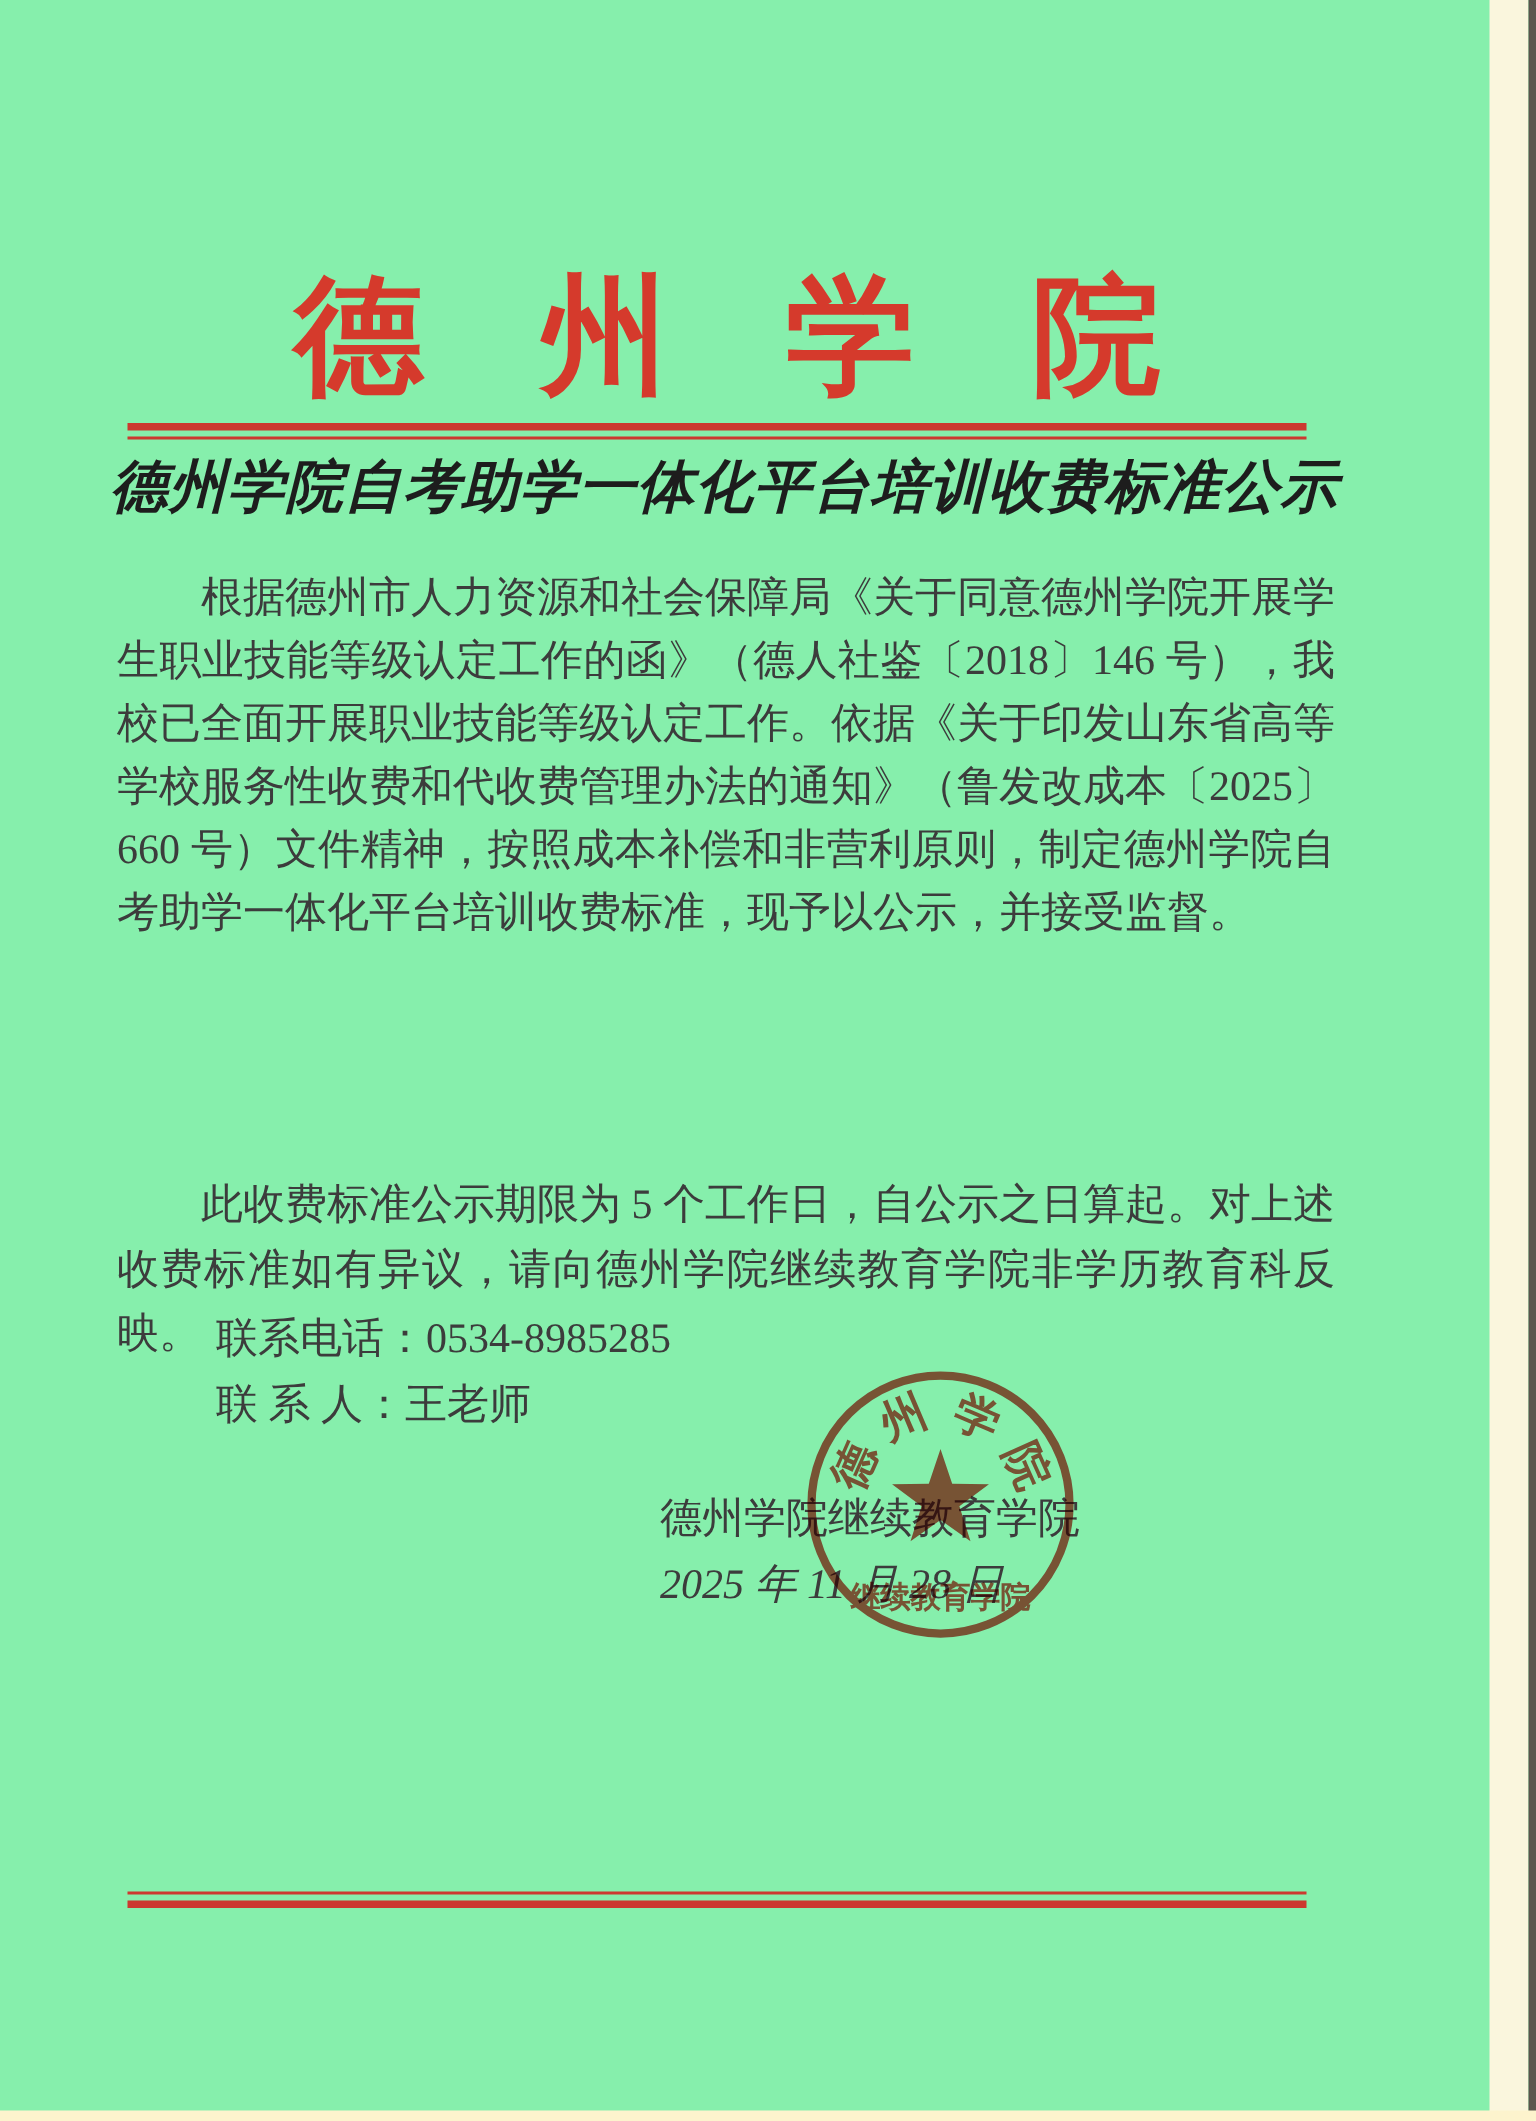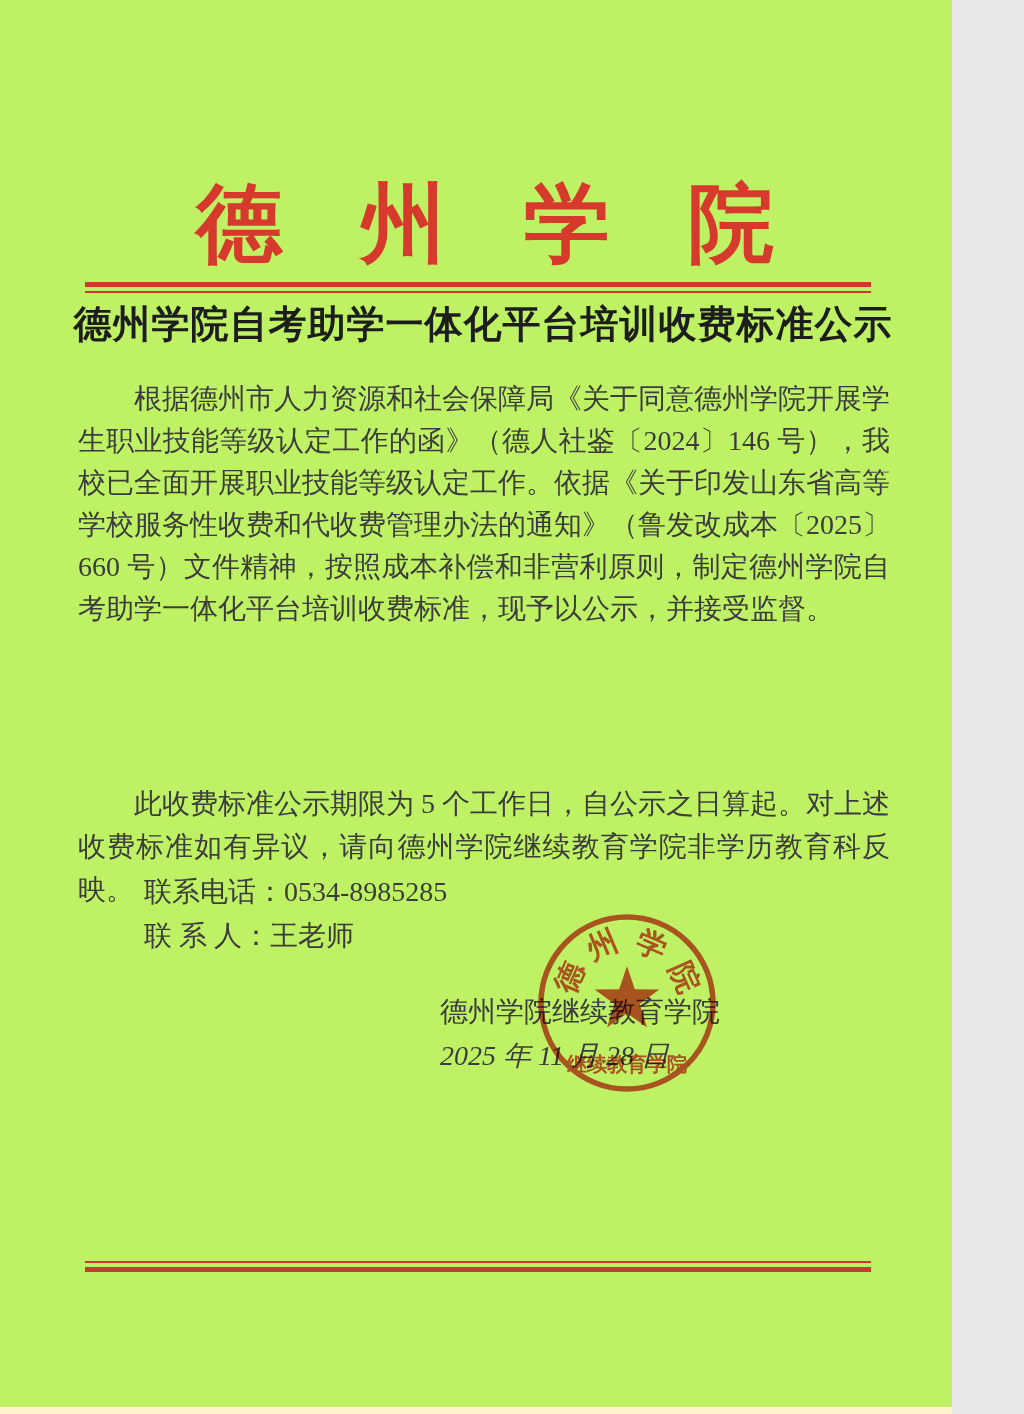--- a/index.html
+++ b/index.html
@@ -1,22 +1,21 @@
 <!DOCTYPE html>
 <html lang="zh"><head>
 <meta charset="utf-8">
 <style>
   html,body { margin:0; padding:0; background:#e8e8e8; }
   .page {
     position:relative;
-    width:932px; height:1414px;
-    background:#bef264;
+    width:1024px; height:1414px;
+    background:#86efac;
     overflow:hidden;
     font-family:"Liberation Serif","DejaVu Serif",serif;
-    padding-left:20px;
   }
 
   
   .edge-right-paper { position:absolute; left:993px; top:0; width:26px; height:1414px; background:#faf6dd; }
   .edge-right-dark  { position:absolute; left:1019px; top:0; width:5px; height:1414px; background:#5a564d; }
   .edge-bottom      { position:absolute; left:0; top:1407px; width:1024px; height:7px; background:#fdf3cd; }
 
   
   .uni-name {
     position:absolute; top:166px; left:0; width:970px;
@@ -32,20 +31,21 @@
   .rule-thick { height:5px; }
   .rule-thin { height:2px; }
   .rule-gap { height:4px; }
 
   .doc-title {
     position:absolute; top:299px; left:0; width:966px;
     text-align:center;
     font-family:"Liberation Sans","DejaVu Sans",sans-serif;
     font-weight:bold; font-size:38px; letter-spacing:1px;
     color:#1d1d1d;
+    font-style:italic;
   }
 
   .para {
     position:absolute; left:78px; width:812px;
     font-size:28px; line-height:42px; color:#3c3c3c;
     text-align:justify; text-justify:inter-character;
     text-indent:56px; margin:0;
   }
   .para1 { top:378px; }
   .para2 { top:782px; line-height:43px; }
@@ -98,21 +98,21 @@
   <div class="uni-name">德州学院</div>
 
   <div class="divider divider-top">
     <div class="rule rule-thick"></div>
     <div class="rule-gap"></div>
     <div class="rule rule-thin"></div>
   </div>
 
   <div class="doc-title">德州学院自考助学一体化平台培训收费标准公示</div>
 
-  <p class="para para1">根据德州市人力资源和社会保障局《关于同意德州学院开展学生职业技能等级认定工作的函》（德人社鉴〔2024〕146 号），我校已全面开展职业技能等级认定工作。依据《关于印发山东省高等学校服务性收费和代收费管理办法的通知》（鲁发改成本〔2025〕660 号）文件精神，按照成本补偿和非营利原则，制定德州学院自考助学一体化平台培训收费标准，现予以公示，并接受监督。</p>
+  <p class="para para1">根据德州市人力资源和社会保障局《关于同意德州学院开展学生职业技能等级认定工作的函》（德人社鉴〔2018〕146 号），我校已全面开展职业技能等级认定工作。依据《关于印发山东省高等学校服务性收费和代收费管理办法的通知》（鲁发改成本〔2025〕660 号）文件精神，按照成本补偿和非营利原则，制定德州学院自考助学一体化平台培训收费标准，现予以公示，并接受监督。</p>
 
 
 
   <p class="para para2">此收费标准公示期限为 5 个工作日，自公示之日算起。对上述收费标准如有异议，请向德州学院继续教育学院非学历教育科反映。</p>
 
   <p class="contact-line contact-phone"><span>联系电话：</span><span>0534-8985285</span></p>
 
   <p class="contact-line contact-person"><span>联 系 人：</span><span>王老师</span></p>
 
   <p class="sig sig-org">德州学院继续教育学院</p>

